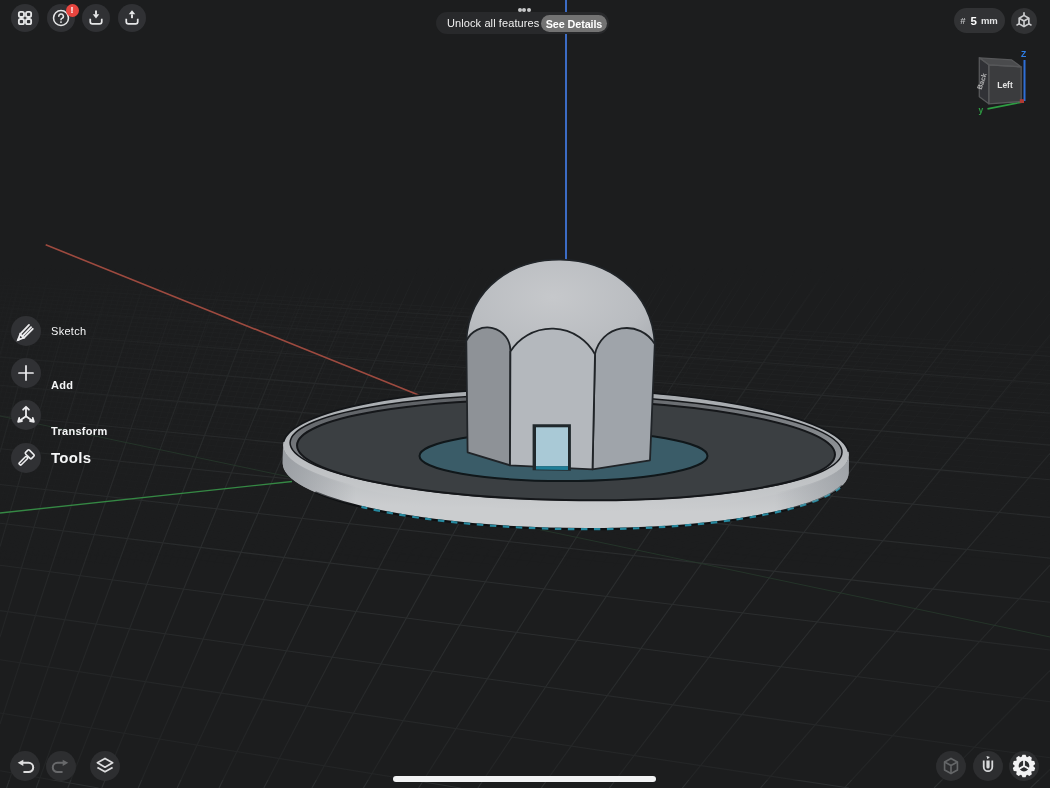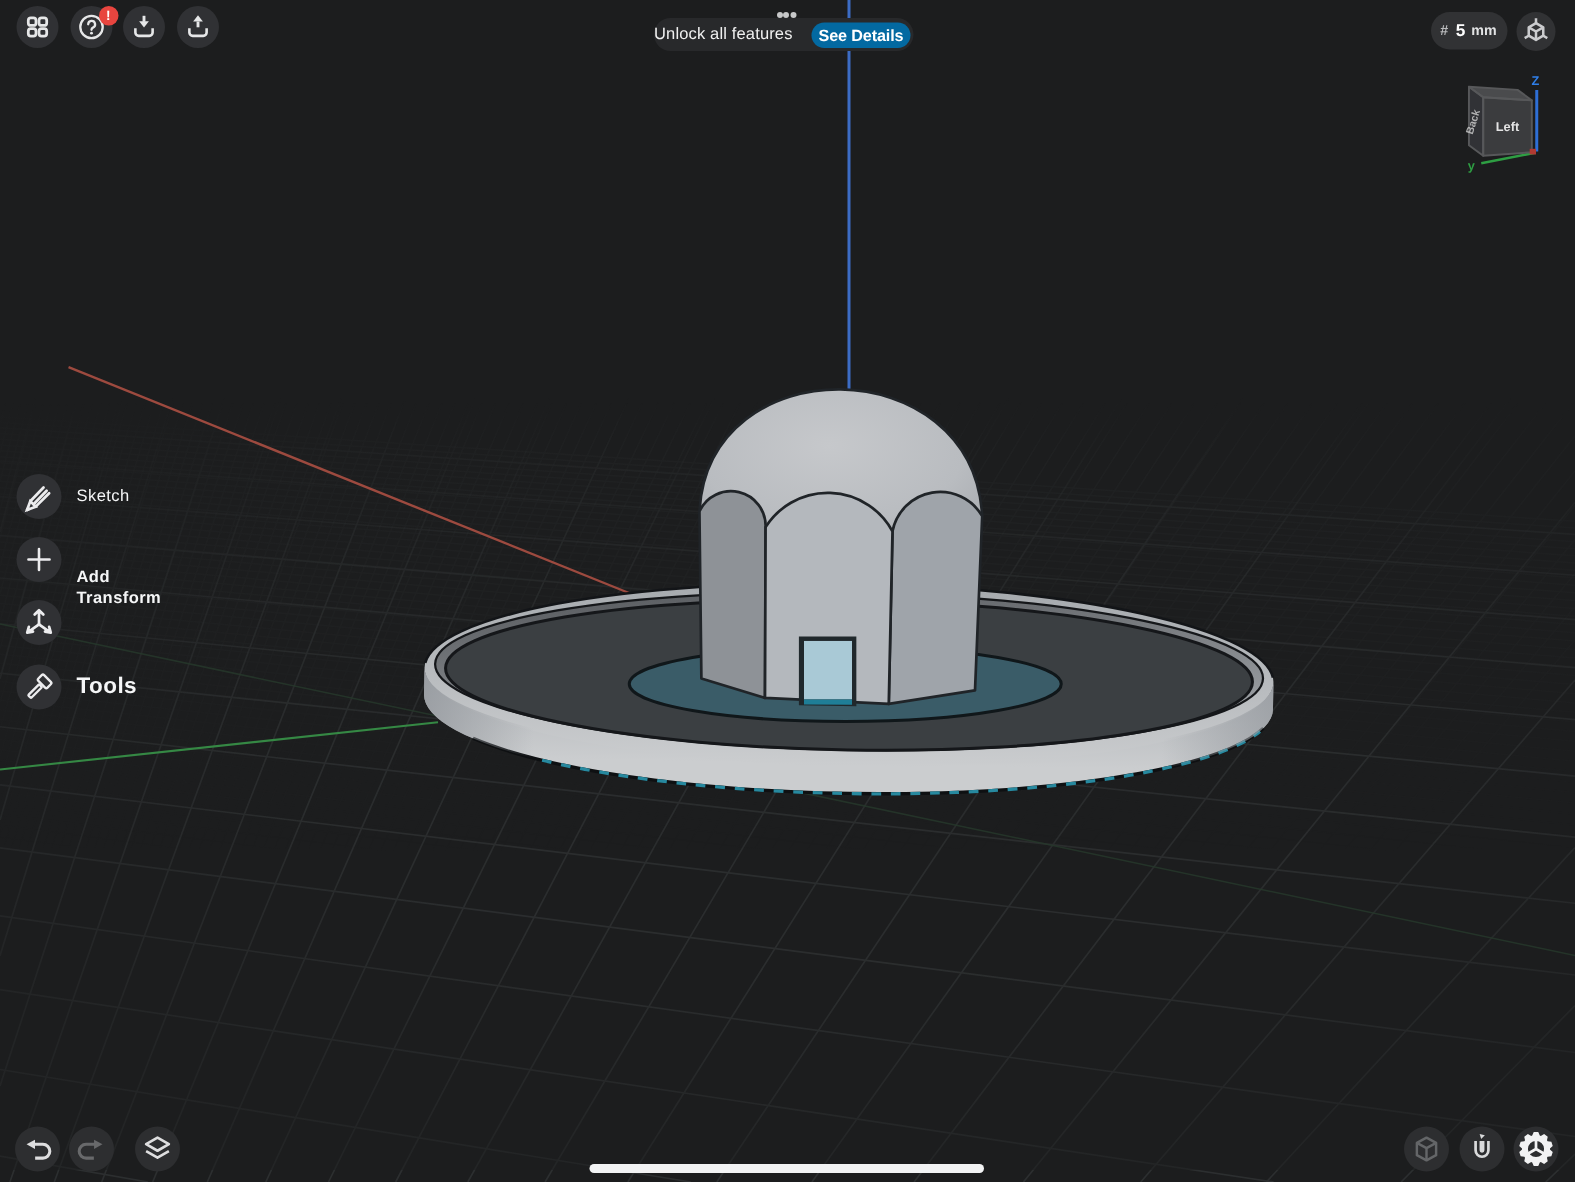--- a/index.html
+++ b/index.html
@@ -370,22 +370,22 @@
     </div>
 <div class="abs" style="left:65.6px;top:3.8px;width:13px;height:13px;border-radius:50%;background:#e8453f;color:#fff;font-size:9px;font-weight:bold;text-align:center;line-height:13px">!</div>
 
 
 <div class="abs" style="left:518.4px;top:8px;width:12.2px;display:flex;justify-content:space-between">
   <i style="width:4px;height:4px;border-radius:50%;background:#c7c8c9"></i>
   <i style="width:4px;height:4px;border-radius:50%;background:#c7c8c9"></i>
   <i style="width:4px;height:4px;border-radius:50%;background:#c7c8c9"></i>
 </div>
 <div class="abs" style="left:436px;top:12px;width:173px;height:22px;border-radius:11px;background:#28292b;display:flex;align-items:center">
-  <span style="color:#f0f0f0;font-size:11px;white-space:nowrap;letter-spacing:0.1px">Unlock all features</span>
-  <span style="position:absolute;right:2px;top:3px;height:17px;width:66px;border-radius:9.5px;background:#0369a1;color:#fff;font-size:10.8px;font-weight:bold;display:flex;align-items:center;justify-content:center;white-space:nowrap;letter-spacing:-0.1px">See Details</span>
+  <span style="color:#f0f0f0;font-size:11px;margin-left:11px;white-space:nowrap;letter-spacing:0.1px">Unlock all features</span>
+  <span style="position:absolute;right:2px;top:3px;height:17px;width:66px;border-radius:9.5px;background:#737373;color:#fff;font-size:10.8px;font-weight:bold;display:flex;align-items:center;justify-content:center;white-space:nowrap;letter-spacing:-0.1px">See Details</span>
 </div>
 
 
 <div class="abs" style="left:953.5px;top:8px;width:51px;height:25px;border-radius:12.5px;background:#313234;display:flex;align-items:center;justify-content:center">
   <span style="color:#b9babc;font-size:9.5px;font-weight:bold">#</span>
   <span style="color:#ffffff;font-size:11.5px;font-weight:bold;margin:0 4px 0 5px">5</span>
   <span style="color:#e2e3e4;font-size:9.5px;font-weight:bold">mm</span>
 </div>
 <div style="position:absolute;left:1010.5px;top:8px;width:26px;height:26px;border-radius:50%;background:#313234;">
       <svg width="27" height="27" viewBox="0 0 24 24" style="position:absolute;left:50%;top:50%;transform:translate(-50%,-50%)">
@@ -411,21 +411,21 @@
         <path d="M12 5.5 V18.5 M5.5 12 H18.5" stroke="#ececee" stroke-width="1.6" stroke-linecap="round"></path>
       </svg>
     </div><div style="position:absolute;left:51px;top:370px;height:30px;display:flex;align-items:center;color:#f5f6f7;font-size:11px;font-weight:bold;letter-spacing:0.3px">Add</div><div style="position:absolute;left:11px;top:400px;width:30px;height:30px;border-radius:50%;background:#303134;">
       <svg width="29" height="29" viewBox="0 0 24 24" style="position:absolute;left:50%;top:50%;transform:translate(-50%,-50%)">
         <g stroke="#ececee" stroke-width="1.5" fill="none" stroke-linecap="round" stroke-linejoin="round">
           <path d="M12 13 V5.5 M12 5.2 L9.6 7.6 M12 5.2 L14.4 7.6"></path>
           <path d="M12 13 L5.8 17.4 M5.5 17.6 L8.7 17 M5.5 17.6 L6.4 14.4"></path>
           <path d="M12 13 L18.2 17.4 M18.5 17.6 L15.3 17 M18.5 17.6 L17.6 14.4"></path>
         </g>
       </svg>
-    </div><div style="position:absolute;left:51px;top:384px;height:30px;display:flex;align-items:center;color:#f5f6f7;font-size:11px;font-weight:bold;letter-spacing:0.3px">Transform</div><div style="position:absolute;left:11px;top:442.5px;width:30px;height:30px;border-radius:50%;background:#303134;">
+    </div><div style="position:absolute;left:51px;top:416px;height:30px;display:flex;align-items:center;color:#f5f6f7;font-size:11px;font-weight:bold;letter-spacing:0.3px">Transform</div><div style="position:absolute;left:11px;top:442.5px;width:30px;height:30px;border-radius:50%;background:#303134;">
       <svg width="27" height="27" viewBox="0 0 24 24" style="position:absolute;left:50%;top:50%;transform:translate(-50%,-50%)">
         <g transform="rotate(45 12 12)" stroke="#ececee" stroke-width="1.4" fill="none" stroke-linejoin="round">
           <rect x="10.9" y="10.8" width="2.4" height="9.2" rx="0.5"></rect>
           <rect x="8.2" y="4.9" width="7.6" height="4.8" rx="1"></rect>
         </g>
       </svg>
     </div><div style="position:absolute;left:51px;top:442.5px;height:30px;display:flex;align-items:center;color:#f5f6f7;font-size:15px;font-weight:bold;letter-spacing:0.3px">Tools</div>
 
 
 <div style="position:absolute;left:9.5px;top:750.7px;width:30px;height:30px;border-radius:50%;background:#2d2e30;">

